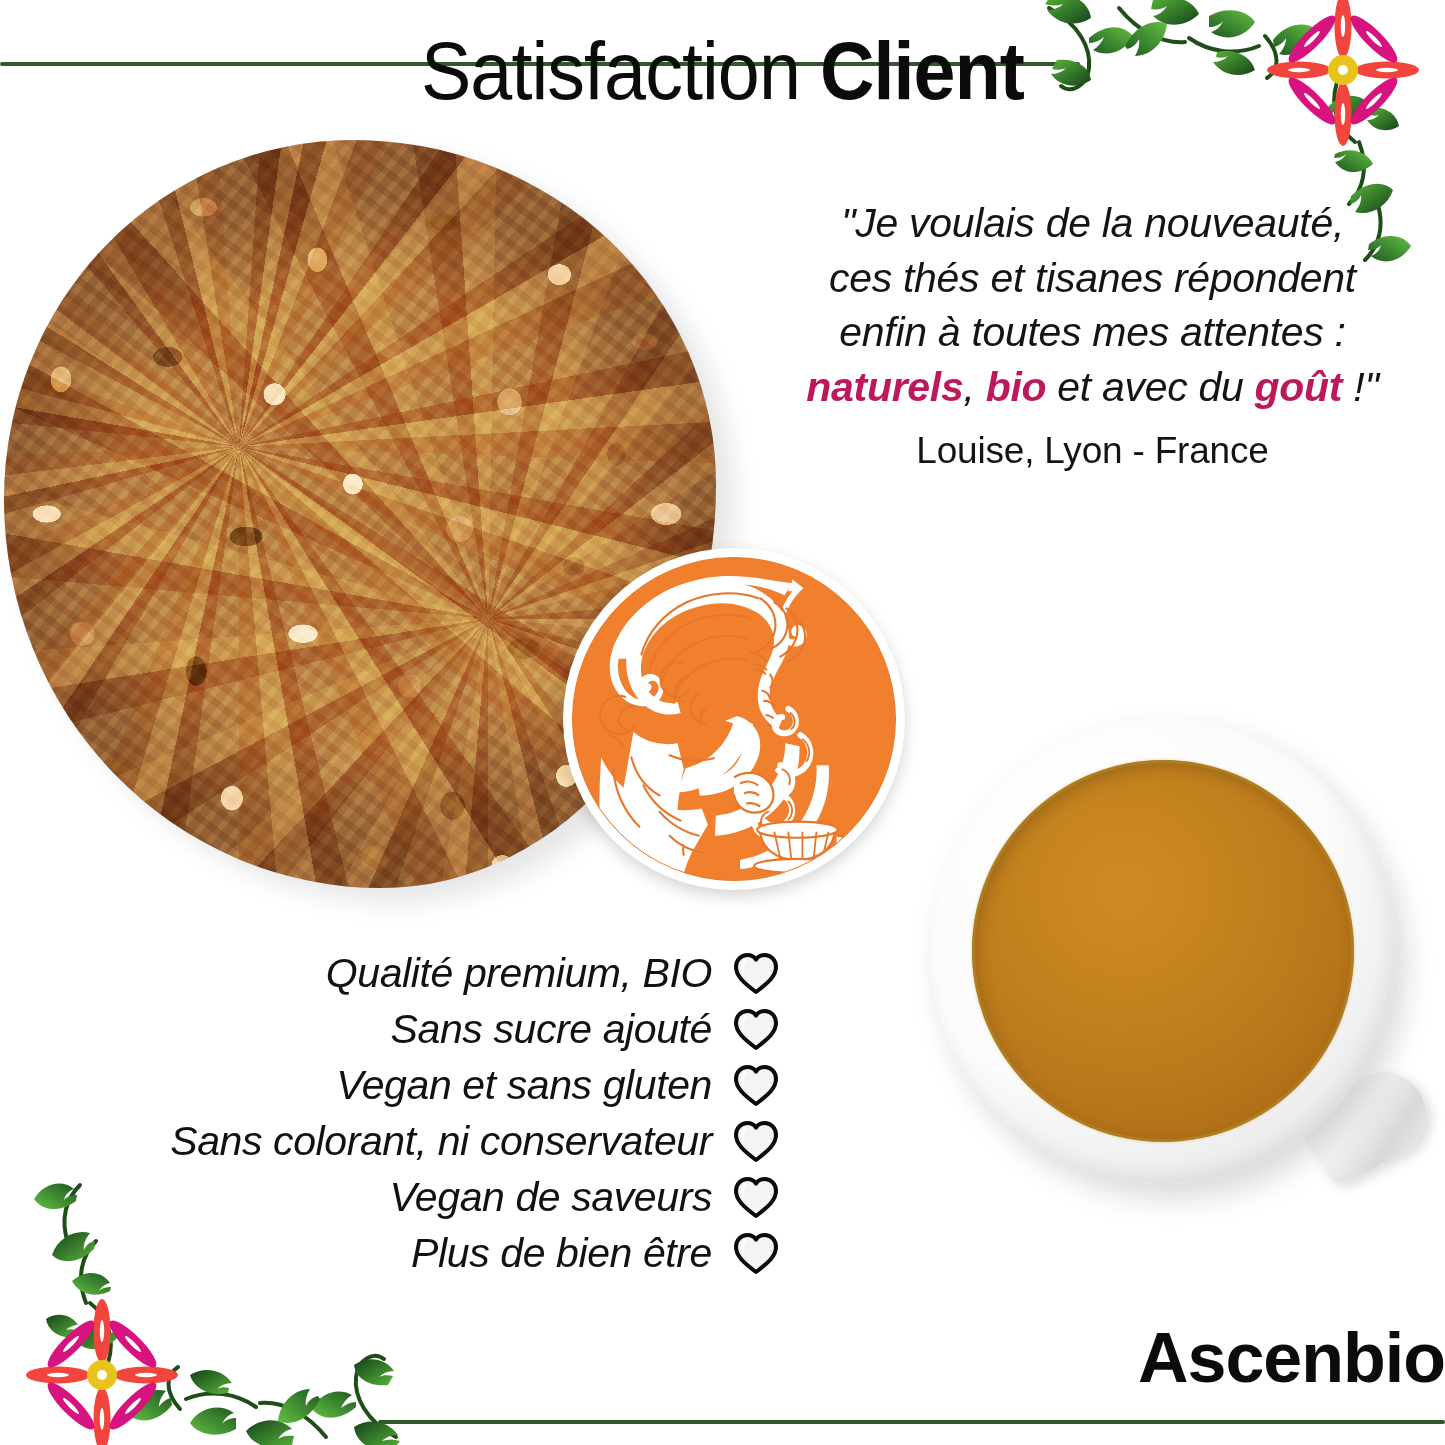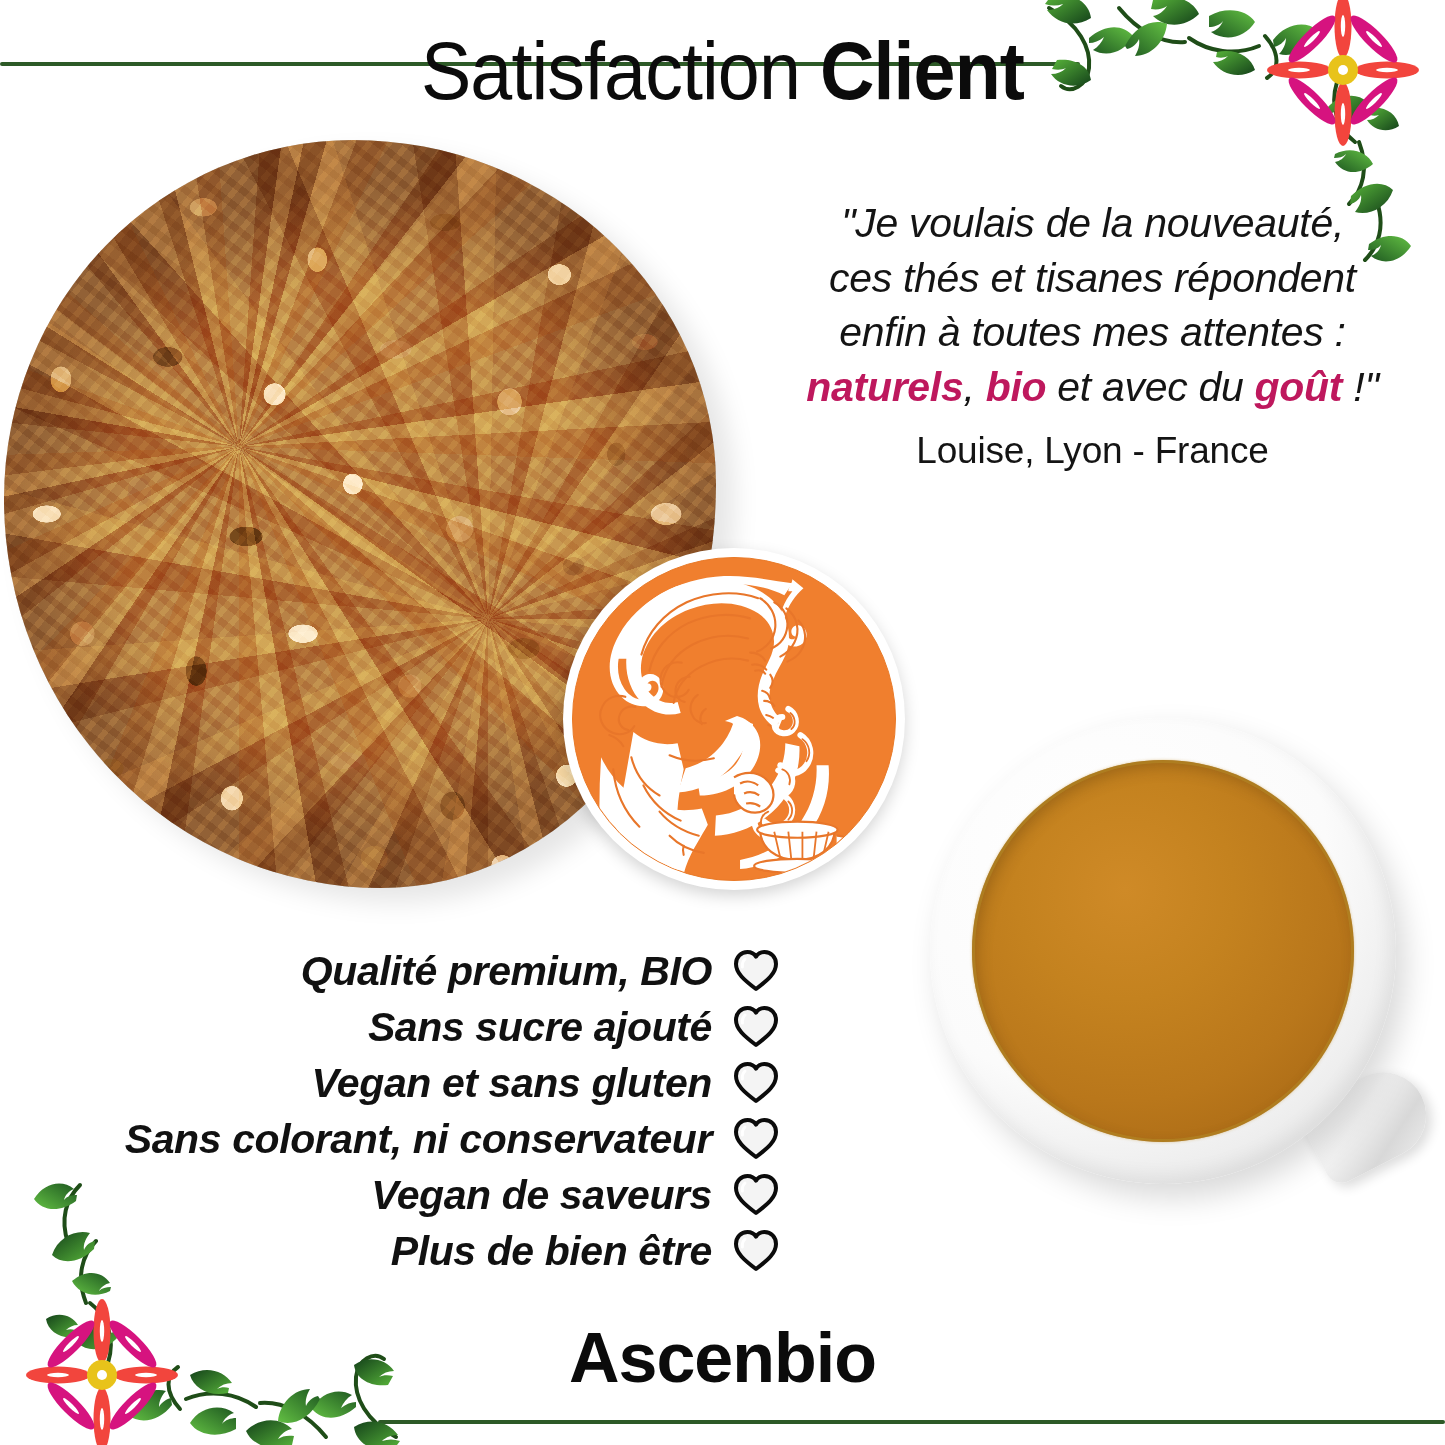--- a/index.html
+++ b/index.html
@@ -187,41 +187,40 @@
 
   
   .benefits {
     position:absolute;
     left:40px; top:948px;
     width:740px;
     text-align:right;
   }
   .benefit-row {
     display:flex;
-    align-items:flex-start;
+    align-items:center;
     justify-content:flex-end;
     gap:20px;
     margin-bottom:6px;
     height:50px;
-    font-weight:bold;
   }
   .benefit-text {
     font-size:41px;
     font-style:italic;
     color:#111;
     letter-spacing:-0.4px;
     white-space:nowrap;
   }
   .heart { width:48px; height:44px; flex:0 0 auto; display:block; }
 
   
   .brand {
     position:absolute;
     left:0; right:0; top:1318px;
-    text-align:center;
+    text-align:right;
     font-size:70px;
     font-weight:700;
     color:#0b0b0b;
     letter-spacing:-1px;
   }
 
   
   .corner { position:absolute; width:430px; height:300px; }
   .corner-tr { right:-6px; top:-10px; }
   .corner-bl { left:-6px; bottom:-10px; transform:rotate(180deg); }

